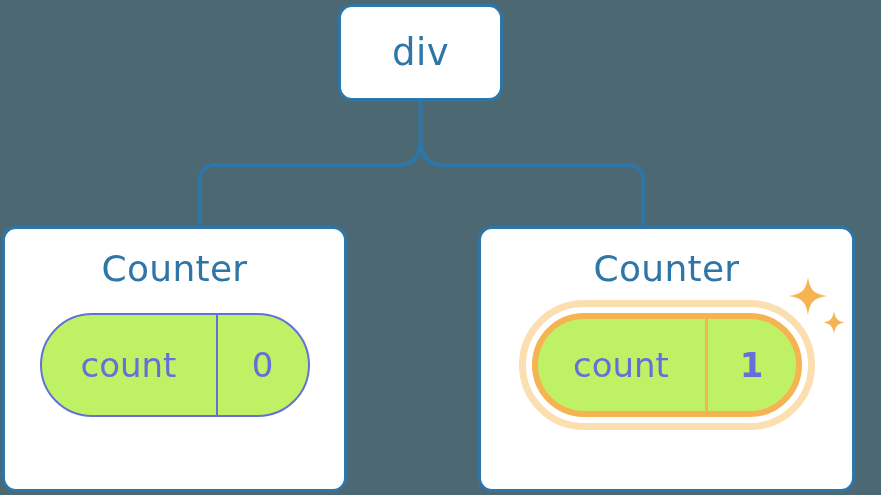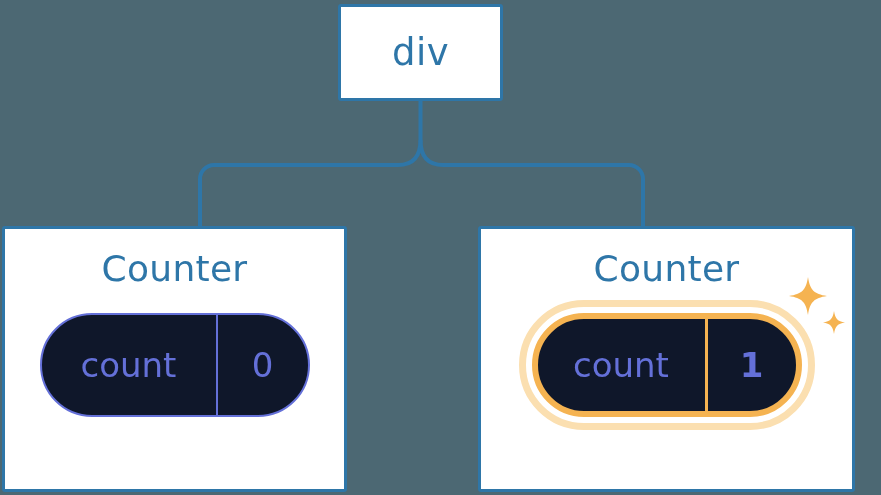--- a/index.html
+++ b/index.html
@@ -31,21 +31,21 @@
     height: 495px;
     z-index: 1;
   }
 
   
   .node {
     position: absolute;
     z-index: 2;
     background: #ffffff;
     border: 3px solid #2e76a8;
-    border-radius: 3px;
+    border-radius: 14px;
     box-sizing: border-box;
   }
 
   
   #node-root {
     left: 338px;
     top: 4px;
     width: 165px;
     height: 97px;
     display: flex;
@@ -91,21 +91,21 @@
   .pill-wrap {
     position: relative;
     display: inline-block;
   }
   .pill {
     position: relative;
     display: flex;
     align-items: stretch;
     box-sizing: border-box;
     border-radius: 999px;
-    background: #0f172a;
+    background: #bef264;
   }
   .pill .cell {
     display: flex;
     align-items: center;
     justify-content: center;
     box-sizing: border-box;
   }
   .pill .cell-key {
     font-size: 34px;
     color: #6470d8;

